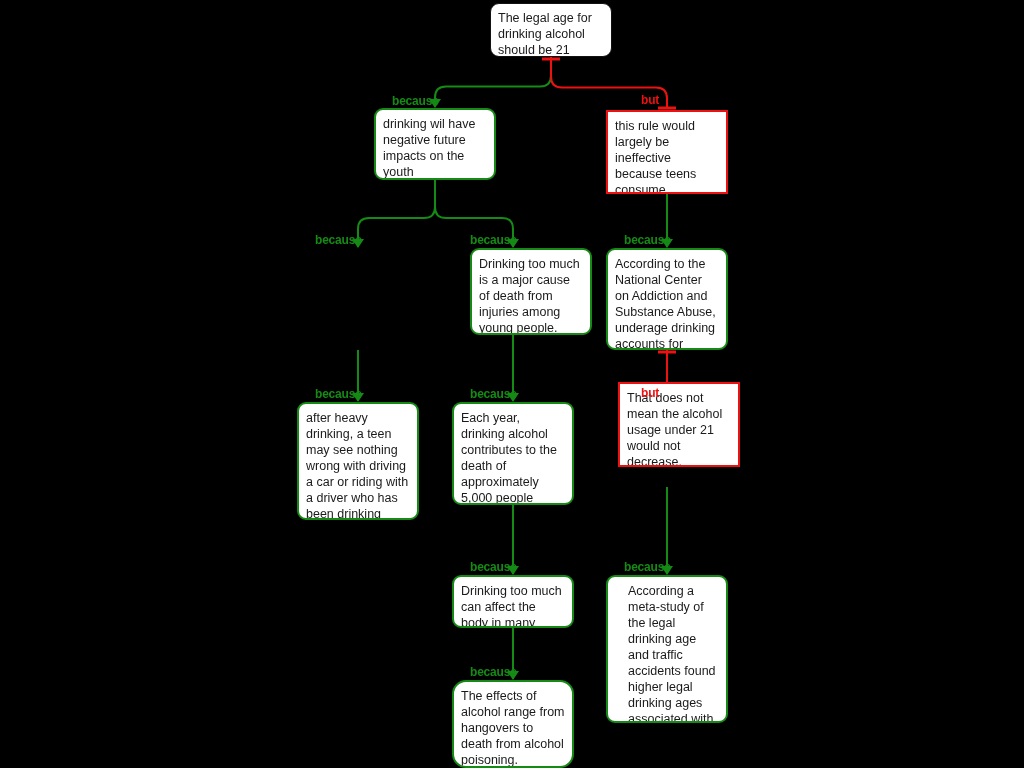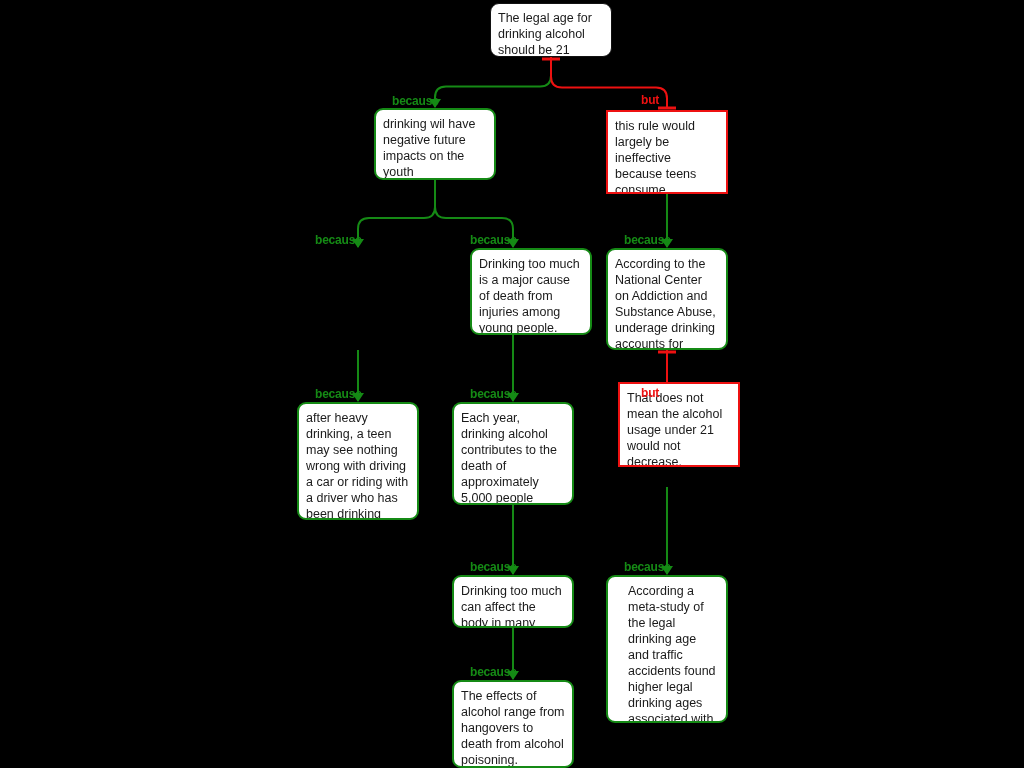--- a/index.html
+++ b/index.html
@@ -94,21 +94,21 @@
 <div class="node root" style="left: 490px; top: 3px; width: 122px; height: 54px;"><span>The legal age for drinking alcohol should be 21</span></div>
     <div class="node support" style="left: 374px; top: 108px; width: 122px; height: 72px;"><span>drinking wil have negative future impacts on the youth</span></div>
     <div class="node oppose" style="left: 606px; top: 110px; width: 122px; height: 84px;"><span>this rule would largely be ineffective because teens consume regardless.</span></div>
     <div class="node support" style="left: 452px; top: 248px; width: 122px; height: 87px; margin-left: 18px;"><span>Drinking too much is a major cause of death from injuries among young people.</span></div>
     <div class="node support" style="left: 606px; top: 248px; width: 122px; height: 102px;"><span>According to the National Center on Addiction and Substance Abuse, underage drinking accounts for 17.5%</span></div>
     <div class="node support" style="left: 297px; top: 402px; width: 122px; height: 118px;"><span>after heavy drinking, a teen may see nothing wrong with driving a car or riding with a driver who has been drinking</span></div>
     <div class="node support" style="left: 452px; top: 402px; width: 122px; height: 103px;"><span>Each year, drinking alcohol contributes to the death of approximately 5,000 people under the age of 21</span></div>
     <div class="node oppose" style="left: 606px; top: 382px; width: 122px; height: 85px; margin-left: 12px;"><span>That does not mean the alcohol usage under 21 would not decrease.</span></div>
     <div class="node support" style="left: 452px; top: 575px; width: 122px; height: 53px;"><span>Drinking too much can affect the body in many ways.</span></div>
     <div class="node support" style="left: 606px; top: 575px; width: 122px; height: 148px; padding-left: 20px;"><span>According a meta-study of the legal drinking age and traffic accidents found higher legal drinking ages associated with lower rates of traffic accidents.</span></div>
-    <div class="node support" style="left: 452px; top: 680px; width: 122px; height: 88px;"><span>The effects of alcohol range from hangovers to death from alcohol poisoning.</span></div>
+    <div class="node support" style="left: 452px; top: 680px; width: 122px; height: 88px; border-radius: 14px;"><span>The effects of alcohol range from hangovers to death from alcohol poisoning.</span></div>
     <div class="edge-label because" style="left: 392px; top: 96px;">because</div>
     <div class="edge-label but" style="left: 641px; top: 95px;">but</div>
     <div class="edge-label because" style="left: 315px; top: 235px;">because</div>
     <div class="edge-label because" style="left: 470px; top: 235px;">because</div>
     <div class="edge-label because" style="left: 624px; top: 235px;">because</div>
     <div class="edge-label because" style="left: 315px; top: 389px;">because</div>
     <div class="edge-label because" style="left: 470px; top: 389px;">because</div>
     <div class="edge-label but" style="left: 641px; top: 388px;">but</div>
     <div class="edge-label because" style="left: 470px; top: 562px;">because</div>
     <div class="edge-label because" style="left: 624px; top: 562px;">because</div>

